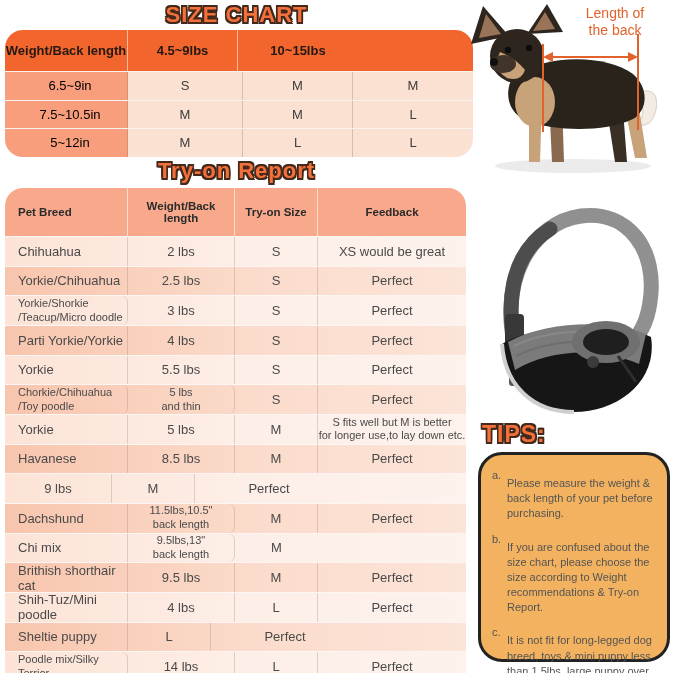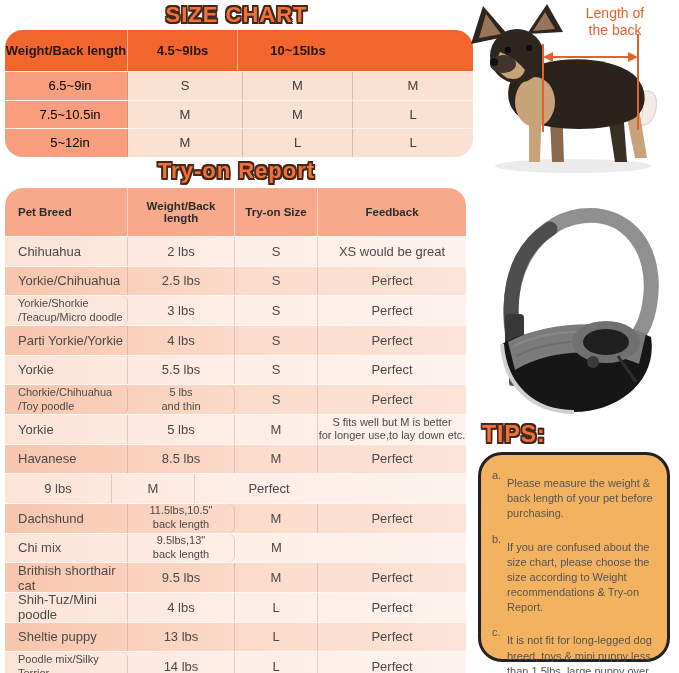--- a/index.html
+++ b/index.html
@@ -208,21 +208,20 @@
           <div class="tcell c3">Perfect</div>
         </div>
         <div class="trow odd">
           <div class="tcell c0">Shih-Tuz/Mini poodle</div>
           <div class="tcell c1">4 lbs</div>
           <div class="tcell c2">L</div>
           <div class="tcell c3">Perfect</div>
         </div>
         <div class="trow even">
           <div class="tcell c0">Sheltie puppy</div>
-          <div class="tcell c1">13 lbs</div>
           <div class="tcell c2">L</div>
           <div class="tcell c3">Perfect</div>
         </div>
         <div class="trow odd">
           <div class="tcell c0 multiline">Poodle mix/Silky
 Terrior</div>
           <div class="tcell c1">14 lbs</div>
           <div class="tcell c2">L</div>
           <div class="tcell c3">Perfect</div>
         </div>

